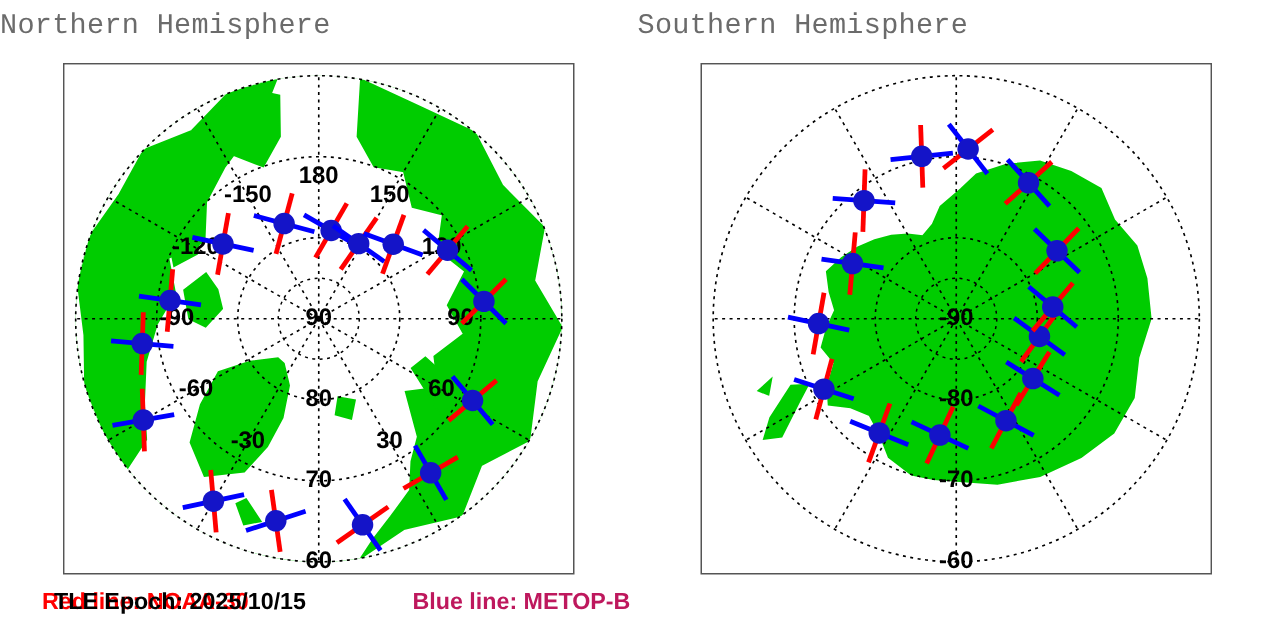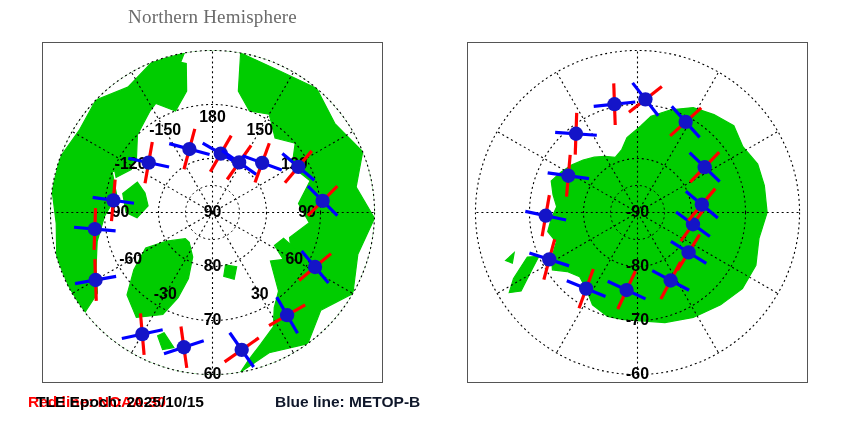--- a/index.html
+++ b/index.html
@@ -9,24 +9,23 @@
     font-family:"Liberation Sans", sans-serif;
     overflow:hidden;
     position:relative;
   }
   .panel{position:absolute;top:0;width:425px;height:425px;}
   #panel-north{left:0;}
   #panel-south{left:425px;}
 
   .panel-title{
     position:absolute;left:0;top:6px;width:425px;
-    text-align:center;
     font-size:19px;
     color:#6b6b6b;
-    font-family:Liberation Serif, serif;
+    font-family:Liberation Mono, monospace;
     letter-spacing:.2px;
     white-space:nowrap;
   }
   .plot-frame{
     position:absolute;left:42px;top:42px;
     width:341px;height:341px;
     border:1.5px solid #555555;
     box-sizing:border-box;
     overflow:hidden;
     background:#ffffff;
@@ -34,21 +33,21 @@
   .plot-svg{position:absolute;left:0;top:0;width:100%;height:100%;display:block;}
 
   .caption{
     position:absolute;bottom:14px;
     font-size:15.5px;
     font-weight:bold;
     font-family:"Liberation Sans", sans-serif;
     white-space:nowrap;
   }
   #legend-red{left:28px;color:#ff0000;}
-  #legend-blue{left:275px;color:#0f172a;}
+  #legend-blue{left:275px;color:#be185d;}
   #tle-epoch{left:36px;color:#000000;}
 </style>
 </head>
 <body>
 
 <div class="panel" id="panel-north">
   <div class="panel-title">Northern Hemisphere</div>
   <div class="plot-frame">
     <svg class="plot-svg" id="svg-north" viewBox="0 0 341 341">
         <rect x="0" y="0" width="341" height="341" fill="#ffffff"></rect>
@@ -149,20 +148,21 @@
           <circle cx="199.8709915228555" cy="308.6796510636623" r="7.2" fill="#1414c8"></circle>
           <line x1="227.36384681740407" y1="284.29798656510786" x2="263.7369137763505" y2="263.29798656510786" stroke="#ff0000" stroke-width="3.2" stroke-linecap="butt"></line>
           <line x1="256.0503802968773" y1="291.9845200445811" x2="235.05038029687728" y2="255.61145308563465" stroke="#0000ff" stroke-width="3.2" stroke-linecap="butt"></line>
           <circle cx="245.55038029687728" cy="273.79798656510786" r="7.2" fill="#1414c8"></circle>
         </g>
       </svg>
   </div>
 </div>
 
 <div class="panel" id="panel-south">
+  <div class="panel-title">Southern Hemisphere</div>
   <div class="plot-frame">
     <svg class="plot-svg" id="svg-south" viewBox="0 0 341 341">
         <rect x="0" y="0" width="341" height="341" fill="#ffffff"></rect>
         <defs>
           <clipPath id="clip-svg-south">
             <circle cx="170.5" cy="170.5" r="163"></circle>
           </clipPath>
         </defs>
         <g clip-path="url(#clip-svg-south)">
           <path d="M170.5,279.2 L198.1,281.2 L226.6,276.0 L254.1,263.4 L276.0,247.1 L289.6,223.5 L292.7,196.5 L300.9,170.5 L298.1,143.4 L291.4,121.7 L276.5,104.3 L267.4,83.2 L247.4,72.0 L226.6,65.0 L204.1,67.2 L184.1,73.7 L173.5,83.6 L159.9,95.2 L154.7,107.2 L148.1,115.1 L137.9,114.0 L127.0,114.8 L115.8,117.7 L104.6,122.6 L93.7,129.7 L83.7,138.9 L85.5,152.4 L89.2,164.8 L83.8,176.6 L80.2,189.7 L88.8,200.2 L84.1,216.4 L84.9,228.2 L99.7,229.9 L112.3,235.1 L118.8,247.1 L125.2,263.3 L140.5,275.0 L155.4,278.1 Z" fill="#00cc00" stroke="#00cc00" stroke-width="1.2"></path>

